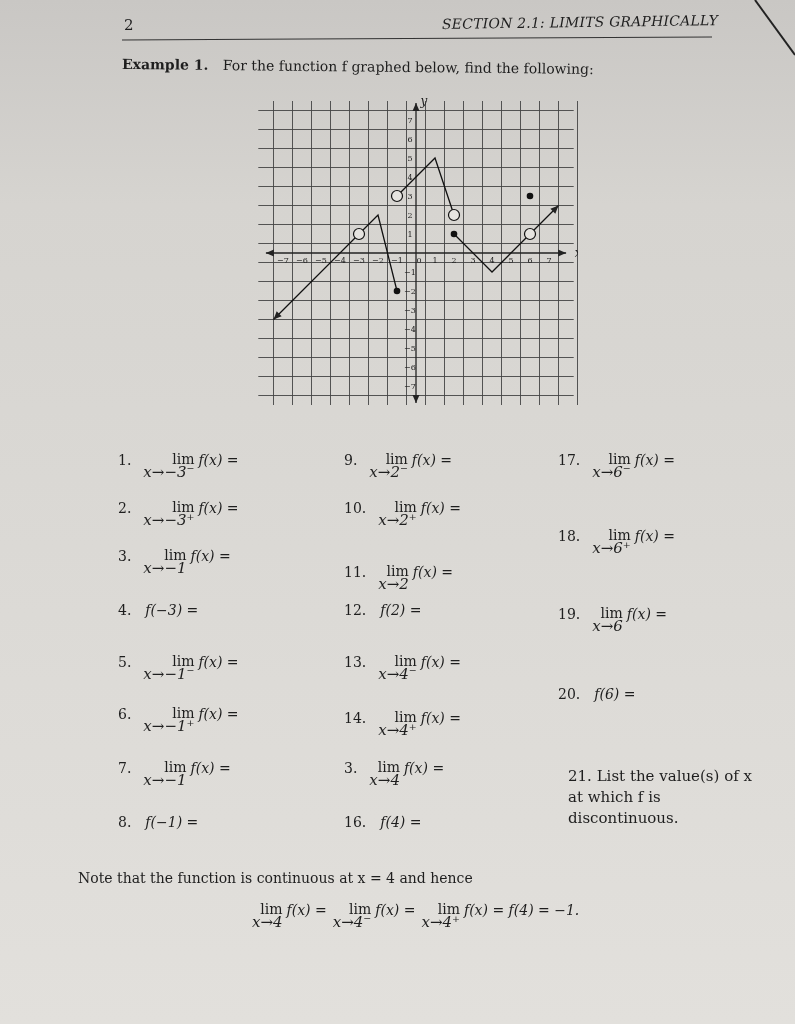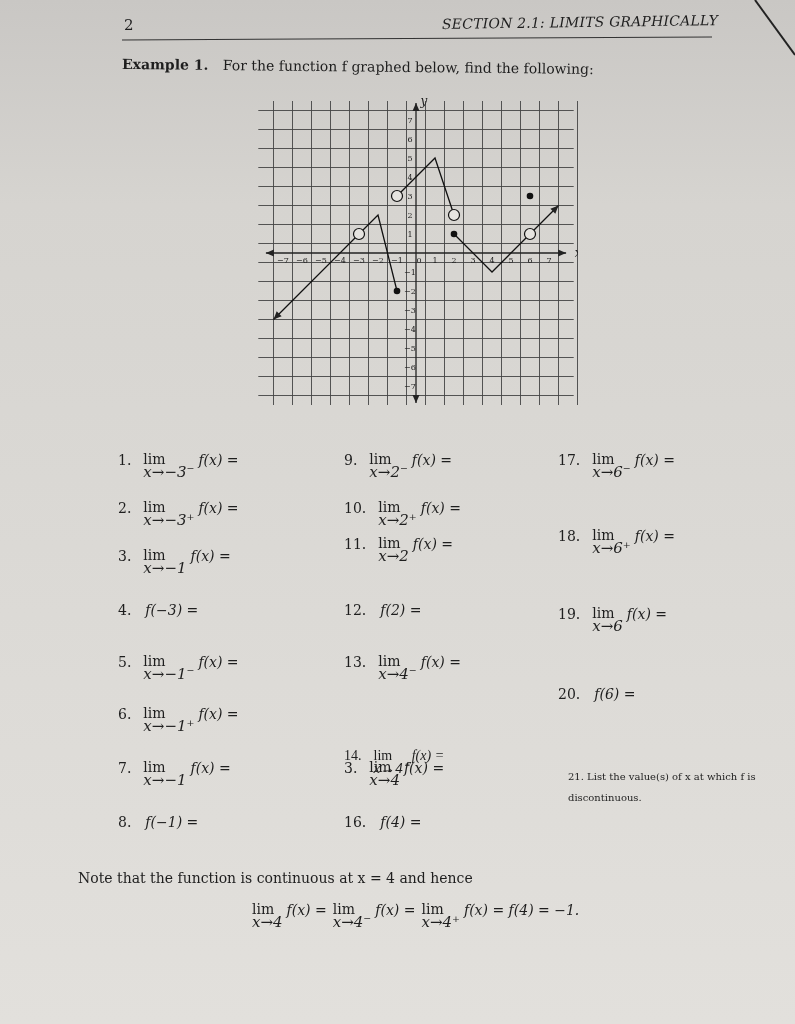--- a/index.html
+++ b/index.html
@@ -11,27 +11,27 @@
   }
   .abs { position:absolute; }
   .pagenum { left:124px; top:16px; font-size:15px; }
   .rule { left:122px; top:38px; width:590px; height:1px; background:#333; transform:rotate(-0.3deg); }
   .section { left:442px; top:14px; font-size:14px; font-style:italic; letter-spacing:0.2px; transform:rotate(-0.8deg); }
   .example { left:122px; top:56px; font-size:14px; transform:rotate(0.6deg); transform-origin:left; }
   .example b { font-weight:bold; margin-right:10px; }
   .graph { left:258px; top:97px; }
   .prob { font-size:14px; white-space:nowrap; }
   .num { display:inline-block; }
-  .lim { display:inline-block; text-align:left; vertical-align:top; margin-left:12px; }
+  .lim { display:inline-block; text-align:right; vertical-align:top; margin-left:12px; }
   .lim .l { display:block; font-size:14px; line-height:15px; }
   .lim .sub { display:block; font-size:15px; font-style:italic; line-height:10px; }
   .expr { display:inline-block; vertical-align:top; margin-left:4px; font-style:italic; }
   .note { left:78px; top:870px; font-size:14px; }
   .note-eq { left:246px; top:902px; font-size:14px; white-space:nowrap; }
-  .q21 { left:568px; top:766px; font-size:10px; line-height:21px; width:190px; }
+  .q21 { left:568px; top:766px; font-size:15px; line-height:21px; width:190px; }
   .edge { right:0; top:0; width:60px; height:60px; }
 </style>
 </head>
 <body>
 
 <div class="abs pagenum">2</div>
 <div class="abs section">SECTION 2.1: LIMITS GRAPHICALLY</div>
 <div class="abs rule"></div>
 
 <div class="abs example">
@@ -129,24 +129,24 @@
     <div class="abs prob" style="left: 118px; top: 452px;"><span class="num">1.</span><span class="lim"><span class="l">lim</span><span class="sub">x→−3⁻</span></span><span class="expr">f(x) =</span></div>
     <div class="abs prob" style="left: 118px; top: 500px;"><span class="num">2.</span><span class="lim"><span class="l">lim</span><span class="sub">x→−3⁺</span></span><span class="expr">f(x) =</span></div>
     <div class="abs prob" style="left: 118px; top: 548px;"><span class="num">3.</span><span class="lim"><span class="l">lim</span><span class="sub">x→−1</span></span><span class="expr">f(x) =</span></div>
     <div class="abs prob" style="left: 118px; top: 602px;"><span class="num">4.</span><span class="expr" style="margin-left: 14px; text-align: center;">f(−3) =</span></div>
     <div class="abs prob" style="left: 118px; top: 654px;"><span class="num">5.</span><span class="lim"><span class="l">lim</span><span class="sub">x→−1⁻</span></span><span class="expr">f(x) =</span></div>
     <div class="abs prob" style="left: 118px; top: 706px;"><span class="num">6.</span><span class="lim"><span class="l">lim</span><span class="sub">x→−1⁺</span></span><span class="expr">f(x) =</span></div>
     <div class="abs prob" style="left: 118px; top: 760px;"><span class="num">7.</span><span class="lim"><span class="l">lim</span><span class="sub">x→−1</span></span><span class="expr">f(x) =</span></div>
     <div class="abs prob" style="left: 118px; top: 814px;"><span class="num">8.</span><span class="expr" style="margin-left: 14px;">f(−1) =</span></div>
     <div class="abs prob" style="left: 344px; top: 452px;"><span class="num">9.</span><span class="lim"><span class="l">lim</span><span class="sub">x→2⁻</span></span><span class="expr">f(x) =</span></div>
     <div class="abs prob" style="left: 344px; top: 500px;"><span class="num">10.</span><span class="lim"><span class="l">lim</span><span class="sub">x→2⁺</span></span><span class="expr">f(x) =</span></div>
-    <div class="abs prob" style="left: 344px; top: 536px;"><span class="num">11.</span><span class="lim"><span class="l">lim</span><span class="sub">x→2</span></span><span class="expr">f(x) =</span></div>
+    <div class="abs prob" style="left: 344px; top: 564px;"><span class="num">11.</span><span class="lim"><span class="l">lim</span><span class="sub">x→2</span></span><span class="expr">f(x) =</span></div>
     <div class="abs prob" style="left: 344px; top: 602px;"><span class="num">12.</span><span class="expr" style="margin-left: 14px;">f(2) =</span></div>
     <div class="abs prob" style="left: 344px; top: 654px;"><span class="num">13.</span><span class="lim"><span class="l">lim</span><span class="sub">x→4⁻</span></span><span class="expr">f(x) =</span></div>
-    <div class="abs prob" style="left: 344px; top: 748px; font-family: Liberation Serif, serif;"><span class="num">14.</span><span class="lim"><span class="l">lim</span><span class="sub">x→4⁺</span></span><span class="expr">f(x) =</span></div>
+    <div class="abs prob" style="left: 344px; top: 710px;"><span class="num">14.</span><span class="lim"><span class="l">lim</span><span class="sub">x→4⁺</span></span><span class="expr">f(x) =</span></div>
     <div class="abs prob" style="left: 344px; top: 760px;"><span class="num">3.</span><span class="lim"><span class="l">lim</span><span class="sub">x→4</span></span><span class="expr">f(x) =</span></div>
     <div class="abs prob" style="left: 344px; top: 814px;"><span class="num">16.</span><span class="expr" style="margin-left: 14px; text-align: center;">f(4) =</span></div>
     <div class="abs prob" style="left: 558px; top: 452px;"><span class="num">17.</span><span class="lim"><span class="l">lim</span><span class="sub">x→6⁻</span></span><span class="expr">f(x) =</span></div>
     <div class="abs prob" style="left: 558px; top: 528px;"><span class="num">18.</span><span class="lim"><span class="l">lim</span><span class="sub">x→6⁺</span></span><span class="expr">f(x) =</span></div>
     <div class="abs prob" style="left: 558px; top: 606px;"><span class="num">19.</span><span class="lim"><span class="l">lim</span><span class="sub">x→6</span></span><span class="expr">f(x) =</span></div>
     <div class="abs prob" style="left: 558px; top: 686px;"><span class="num">20.</span><span class="expr" style="margin-left: 14px;">f(6) =</span></div>
   </div>
 
 <div class="abs q21">
   <span>21.</span>

